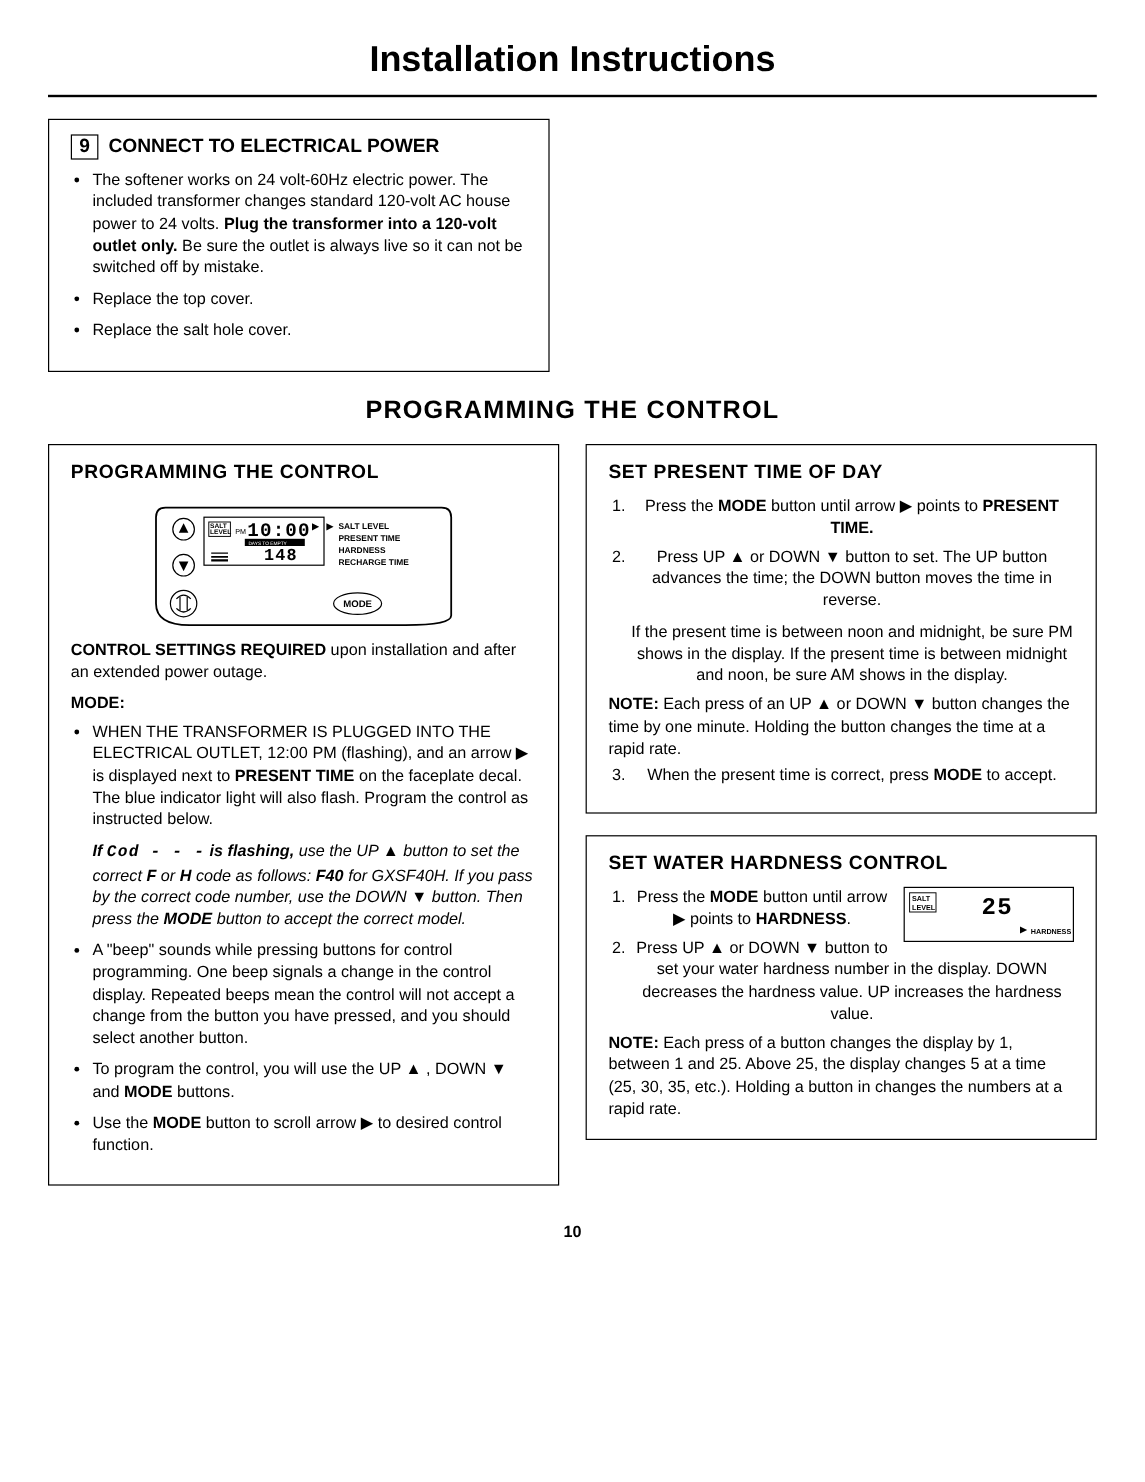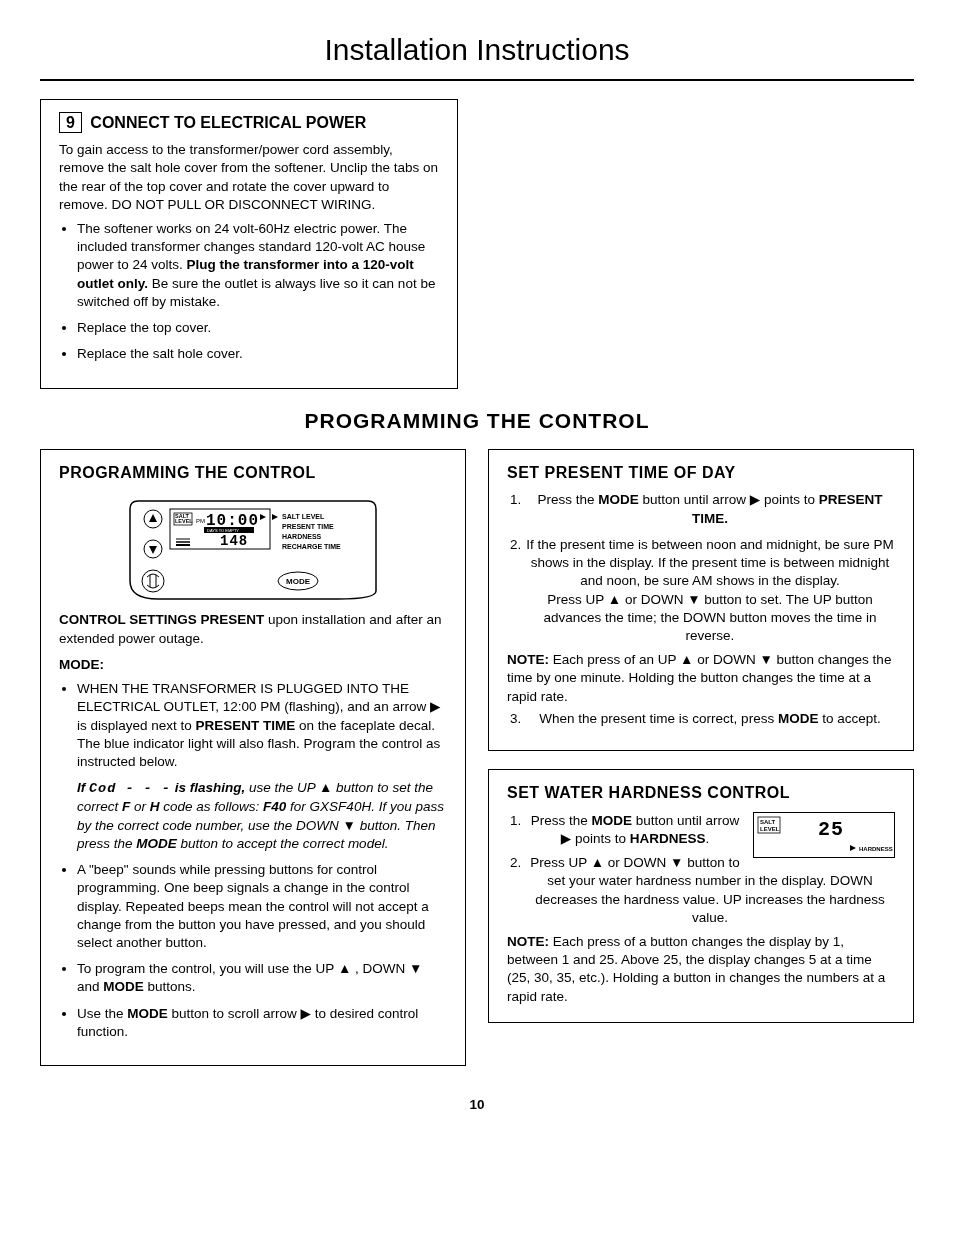--- a/index.html
+++ b/index.html
@@ -7,21 +7,21 @@
     margin: 0;
     padding: 30px 40px;
     font-size: 13.5px;
     color: #000;
     width: 874px;
     line-height: 1.35;
   }
   h1.page-title {
     text-align: center;
     font-size: 30px;
-    font-weight: 400;
+    font-weight: 700;
     margin: 0 0 8px 0;
   }
   .hr-thick { border-top: 2.5px solid #000; margin: 0 0 18px 0; }
   .box {
     border: 1.5px solid #000;
     padding: 12px 18px 16px 18px;
     margin-bottom: 18px;
   }
   .step-header {
     font-weight: bold;
@@ -78,21 +78,20 @@
 <body>
 
 <h1 class="page-title">Installation Instructions</h1>
 <div class="hr-thick"></div>
 
 <div class="box" style="width:380px;">
   <div class="step-header">
     <span class="step-num">9</span>
     <span>CONNECT TO ELECTRICAL POWER</span>
   </div>
-  <div>To gain access to the transformer/power cord assembly, remove the salt hole cover from the softener. Unclip the tabs on the rear of the top cover and rotate the cover upward to remove. DO NOT PULL OR DISCONNECT WIRING.</div>
   <ul class="bullets">
     <li>
       <span>The softener works on 24 volt-60Hz electric power. The included transformer changes standard 120-volt AC house power to 24 volts. </span><span class="bold">Plug the transformer into a 120-volt outlet only.</span><span> Be sure the outlet is always live so it can not be switched off by mistake.</span>
     </li>
     <li>Replace the top cover.</li>
     <li>Replace the salt hole cover.</li>
   </ul>
 </div>
 
 <div class="section-title">PROGRAMMING THE CONTROL</div>
@@ -139,21 +138,21 @@
           <text x="154" y="38" font-size="7" font-weight="bold">PRESENT TIME</text>
           <text x="154" y="48" font-size="7" font-weight="bold">HARDNESS</text>
           <text x="154" y="58" font-size="7" font-weight="bold">RECHARGE TIME</text>
 
           <ellipse cx="170" cy="90" rx="20" ry="9" fill="none" stroke="#000"></ellipse>
           <text x="158" y="93" font-size="8" font-weight="bold">MODE</text>
         </svg>
       </div>
 
       <div>
-        <span class="bold">CONTROL SETTINGS PRESENT</span><span> upon installation and after an extended power outage.</span>
+        <span class="bold">CONTROL SETTINGS REQUIRED</span><span> upon installation and after an extended power outage.</span>
       </div>
       <div class="bold" style="margin-top:8px;">MODE:</div>
 
       <ul class="bullets">
         <li>
           <div><span>WHEN THE TRANSFORMER IS PLUGGED INTO THE ELECTRICAL OUTLET, 12:00 PM (flashing), and an arrow ▶ is displayed next to </span><span class="bold">PRESENT TIME</span><span> on the faceplate decal. The blue indicator light will also flash. Program the control as instructed below.</span></div>
           <div style="margin-top:8px;font-style:italic;">
             <span class="bold">If </span><span class="seven-seg">Cod - - -</span><span class="bold"> is flashing,</span><span> use the UP ▲ button to set the correct </span><span class="bold">F</span><span> or </span><span class="bold">H</span><span> code as follows: </span><span class="bold">F40</span><span> for GXSF40H. If you pass by the correct code number, use the DOWN ▼ button. Then press the </span><span class="bold">MODE</span><span> button to accept the correct model.</span>
           </div>
         </li>
@@ -171,22 +170,22 @@
   <div class="column">
     <div class="box">
       <div class="sub-header">SET PRESENT TIME OF DAY</div>
 
 
       <ol class="num">
         <li>
           <span>Press the </span><span class="bold">MODE</span><span> button until arrow ▶ points to </span><span class="bold">PRESENT TIME.</span>
         </li>
         <li>
+          <div>Press UP ▲ or DOWN ▼ button to set. The UP button advances the time; the DOWN button moves the time in reverse.</div>
           <div style="margin-top:8px;">If the present time is between noon and midnight, be sure PM shows in the display. If the present time is between midnight and noon, be sure AM shows in the display.</div>
-          <div>Press UP ▲ or DOWN ▼ button to set. The UP button advances the time; the DOWN button moves the time in reverse.</div>
         </li>
       </ol>
       <div>
         <span class="bold">NOTE:</span><span> Each press of an UP ▲ or DOWN ▼ button changes the time by one minute. Holding the button changes the time at a rapid rate.</span>
       </div>
       <ol class="num" start="3">
         <li>
           <span>When the present time is correct, press </span><span class="bold">MODE</span><span> to accept.</span>
         </li>
       </ol>

